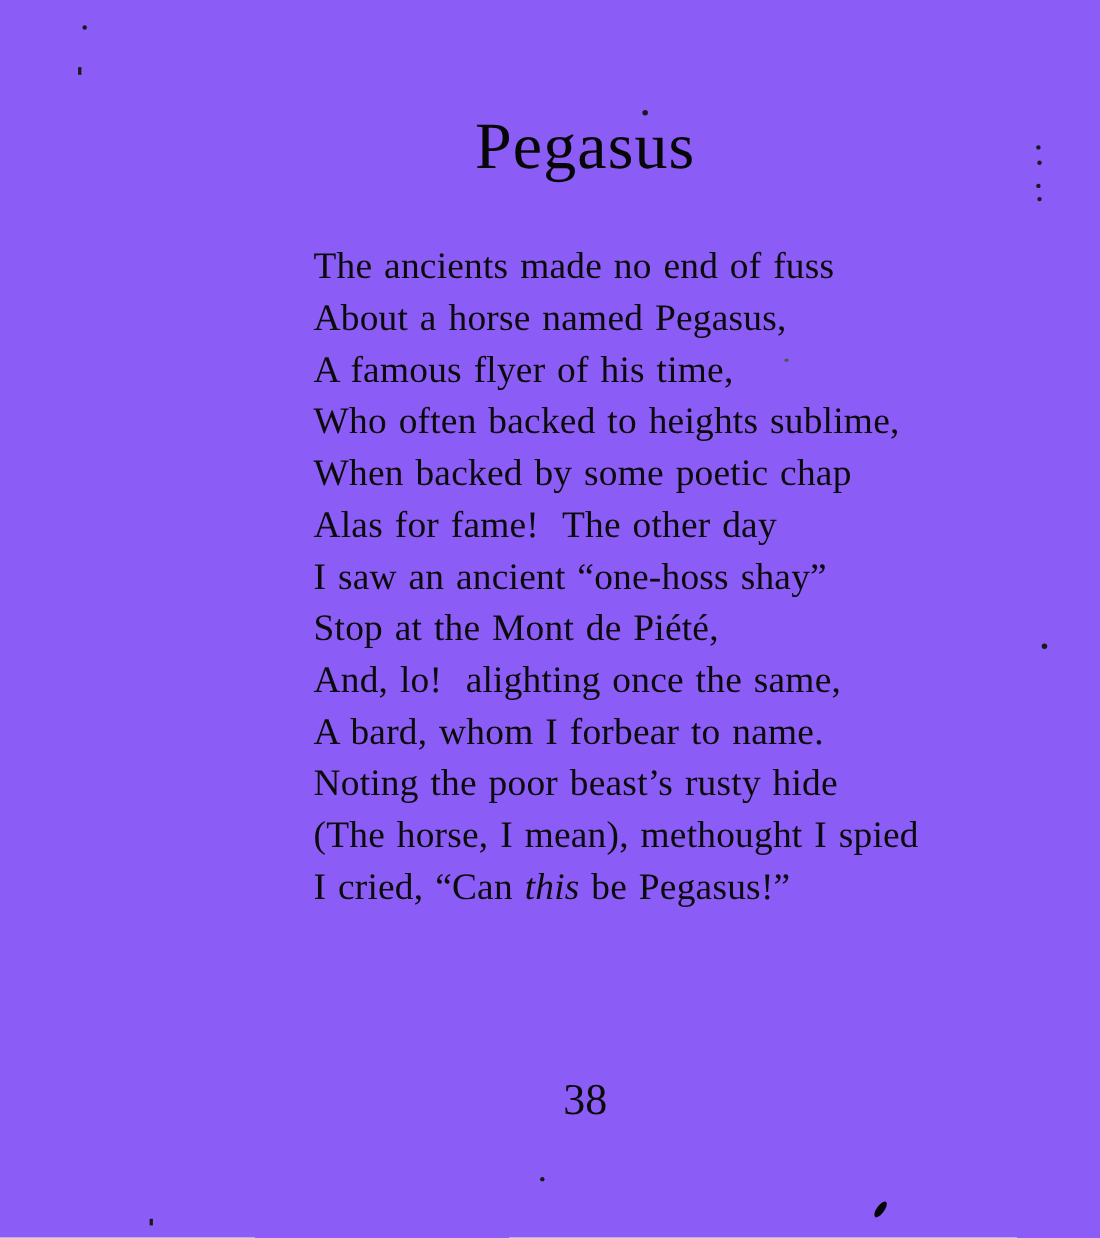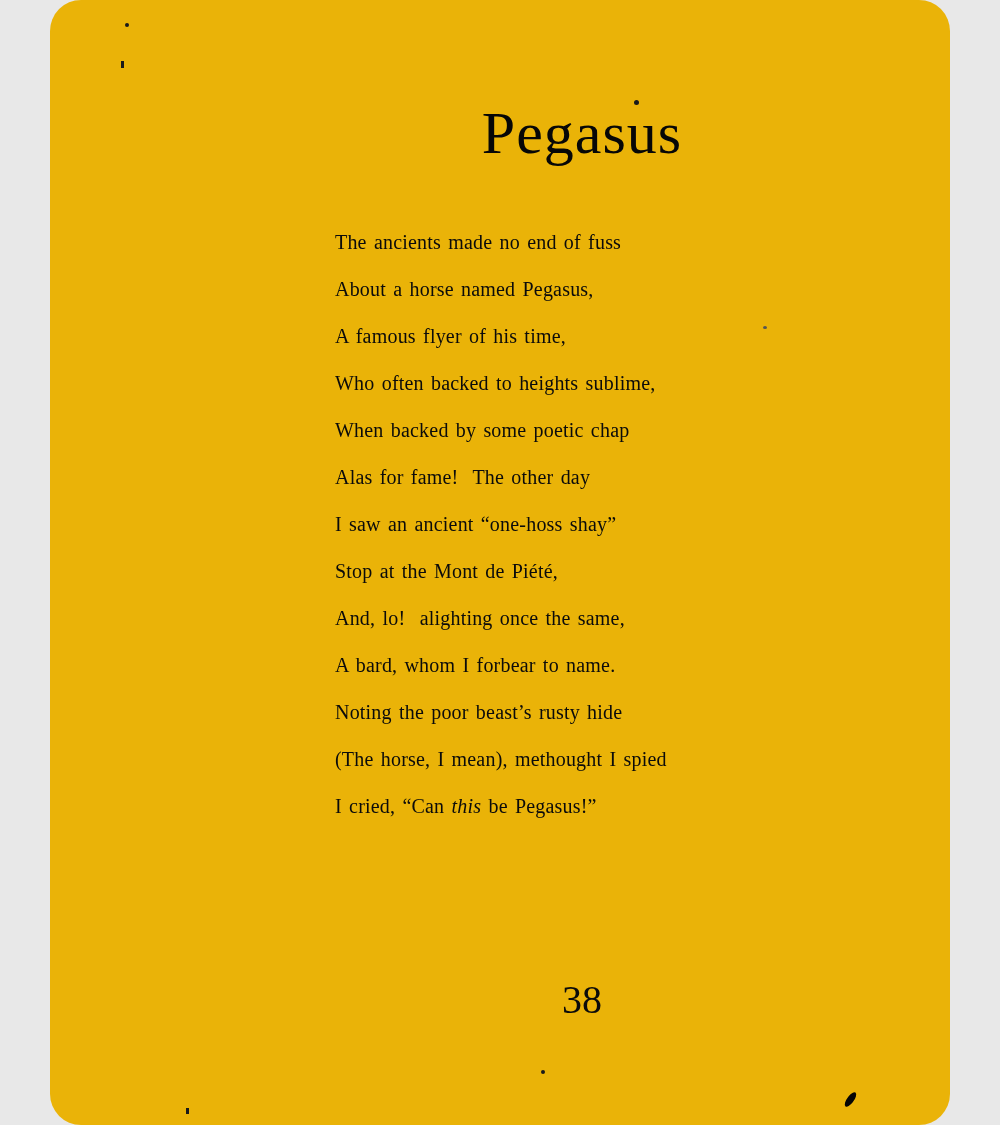--- a/index.html
+++ b/index.html
@@ -2,28 +2,27 @@
 <html><head>
 <meta charset="utf-8">
 <style>
   html, body {
     margin: 0;
     padding: 0;
     background: #e8e8e8;
   }
   .page {
     position: relative;
-    width: 900px;
+    width: 1000px;
     height: 1125px;
     margin: 0 auto;
-    background: #eab308;
+    background: #8b5cf6;
     color: #0b0b0b;
     font-family: "Liberation Serif", "DejaVu Serif", serif;
     overflow: hidden;
-    border-radius: 31px;
   }
   .title {
     position: absolute;
     left: 277px;
     top: 100px;
     width: 510px;
     margin: 0;
     font-size: 60px;
     font-weight: normal;
     text-align: center;
@@ -31,21 +30,21 @@
     line-height: 1.1;
     color: #070707;
   }
   .poem {
     position: absolute;
     left: 285px;
     top: 219px;
     width: 620px;
   }
   .poem .line {
-    font-size: 20px;
+    font-size: 34px;
     line-height: 47px;
     height: 47px;
     letter-spacing: 0.2px;
     word-spacing: 2px;
     white-space: pre-wrap;
     color: #0b0b0b;
   }
   .poem .line em {
   }
   .page-number {

